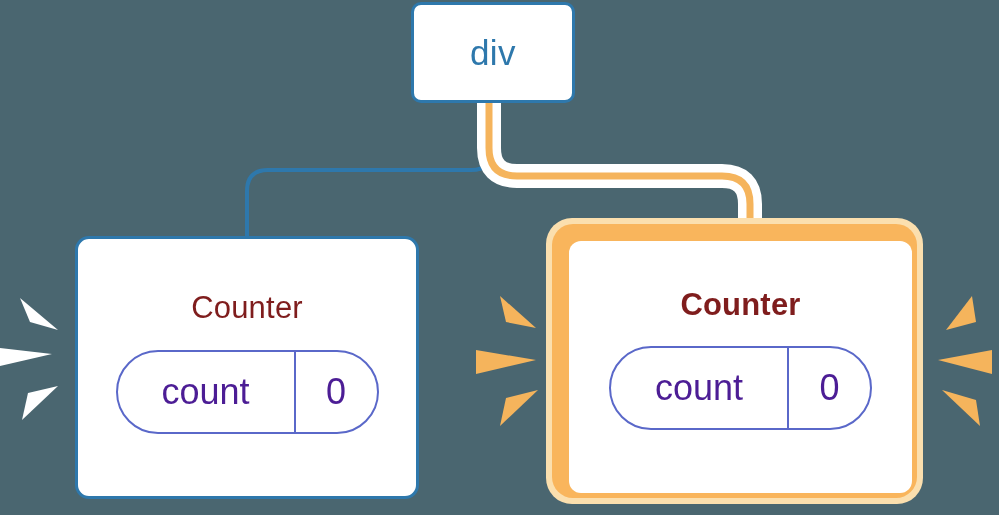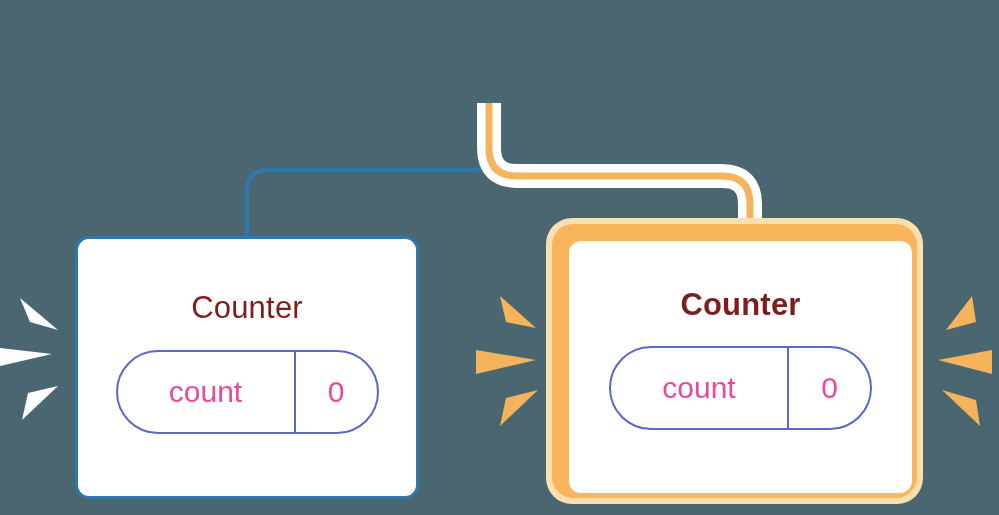--- a/index.html
+++ b/index.html
@@ -118,22 +118,22 @@
     height: 84px;
     width: 263px;
     box-sizing: border-box;
     overflow: hidden;
   }
   .pill-left,
   .pill-right {
     display: flex;
     align-items: center;
     justify-content: center;
-    color: #ec4899;
-    font-size: 30px;
+    color: #4c1d95;
+    font-size: 36px;
     line-height: 1;
   }
   .pill-left {
     flex: 0 0 176px;
     border-right: 2px solid #5a68c9;
   }
   .pill-right {
     flex: 1 1 auto;
   }
 
@@ -174,20 +174,23 @@
     <polygon points="6,72 66,82 6,96" fill="#f5b45c"></polygon>
     <polygon points="36,120 68,112 30,148" fill="#f5b45c"></polygon>
   </svg>
 
   <svg class="rays" id="rays-right-outer" width="62" height="168" viewBox="0 0 62 168">
     <polygon points="40,18 14,52 44,44" fill="#f5b45c"></polygon>
     <polygon points="60,72 6,82 60,96" fill="#f5b45c"></polygon>
     <polygon points="44,122 10,112 48,148" fill="#f5b45c"></polygon>
   </svg>
 
+  <div class="node" id="node-div">
+    <div class="node-title-div">div</div>
+  </div>
 
   <div class="node" id="node-counter-left">
     <div class="node-title">Counter</div>
     <div id="pill-left-wrap">
       <div class="pill">
         <div class="pill-left">count</div>
         <div class="pill-right">0</div>
       </div>
     </div>
   </div>

